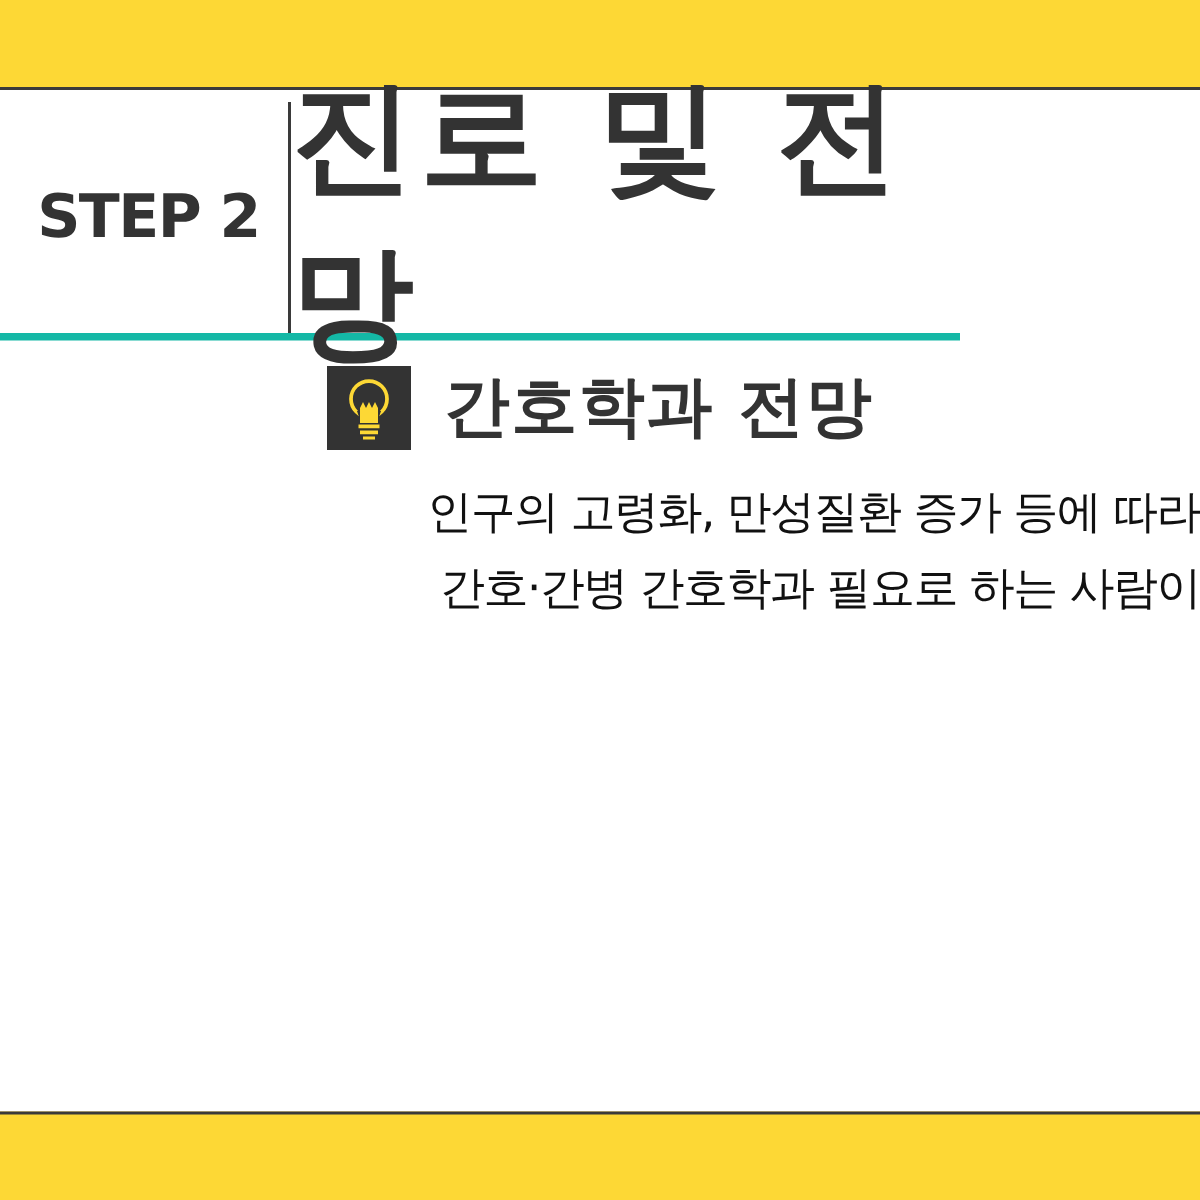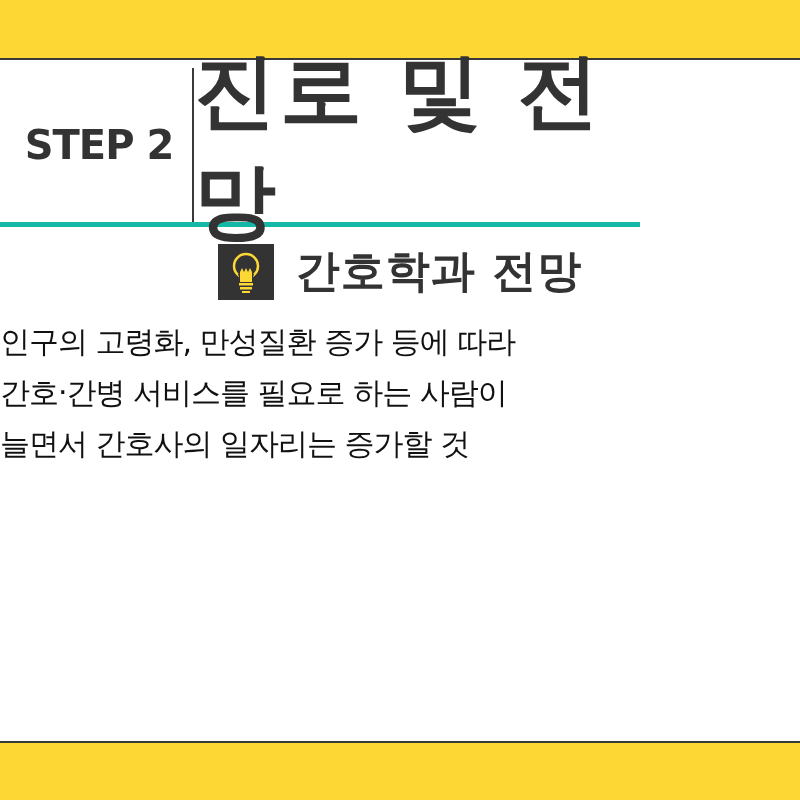--- a/index.html
+++ b/index.html
@@ -62,21 +62,21 @@
   }
   .section-title {
     font-family: "DejaVu Sans", sans-serif;
     font-weight: bold;
     font-size: 44px;
     color: #333333;
     letter-spacing: 1px;
   }
   .para {
     position: absolute; left: 0; width: 800px;
-    text-align: left;
+    text-align: right;
     color: #111111;
     font-family: "DejaVu Sans", sans-serif;
   }
   .para .line {
     display: block;
     font-size: 30px;
     line-height: 51px;
     letter-spacing: -1px;
   }
   .para.careers .line {
@@ -116,22 +116,21 @@
         <rect x="13" y="33" width="14" height="2.5" fill="#FDD835"></rect>
         <rect x="14" y="37" width="12" height="2.5" fill="#FDD835"></rect>
         <rect x="16" y="41" width="8" height="2" fill="#FDD835"></rect>
       </svg>
     </div>
     <span class="section-title">간호학과 전망</span>
   </div>
 
   <div class="para outlook" style="top:100px;">
     <span class="line">인구의 고령화, 만성질환 증가 등에 따라</span>
-    <span class="line">간호·간병 서비스를 필요로 하는 사람이</span>
-    <span class="line">늘면서 간호사의 일자리는 증가할 것</span>
+    <span class="line">간호·간병 간호학과 필요로 하는 사람이</span>
   </div>
 
 
   <div class="para careers" style="top:378px;">
   </div>
 
 </div>
 
 <div class="band-bottom"></div>
 

